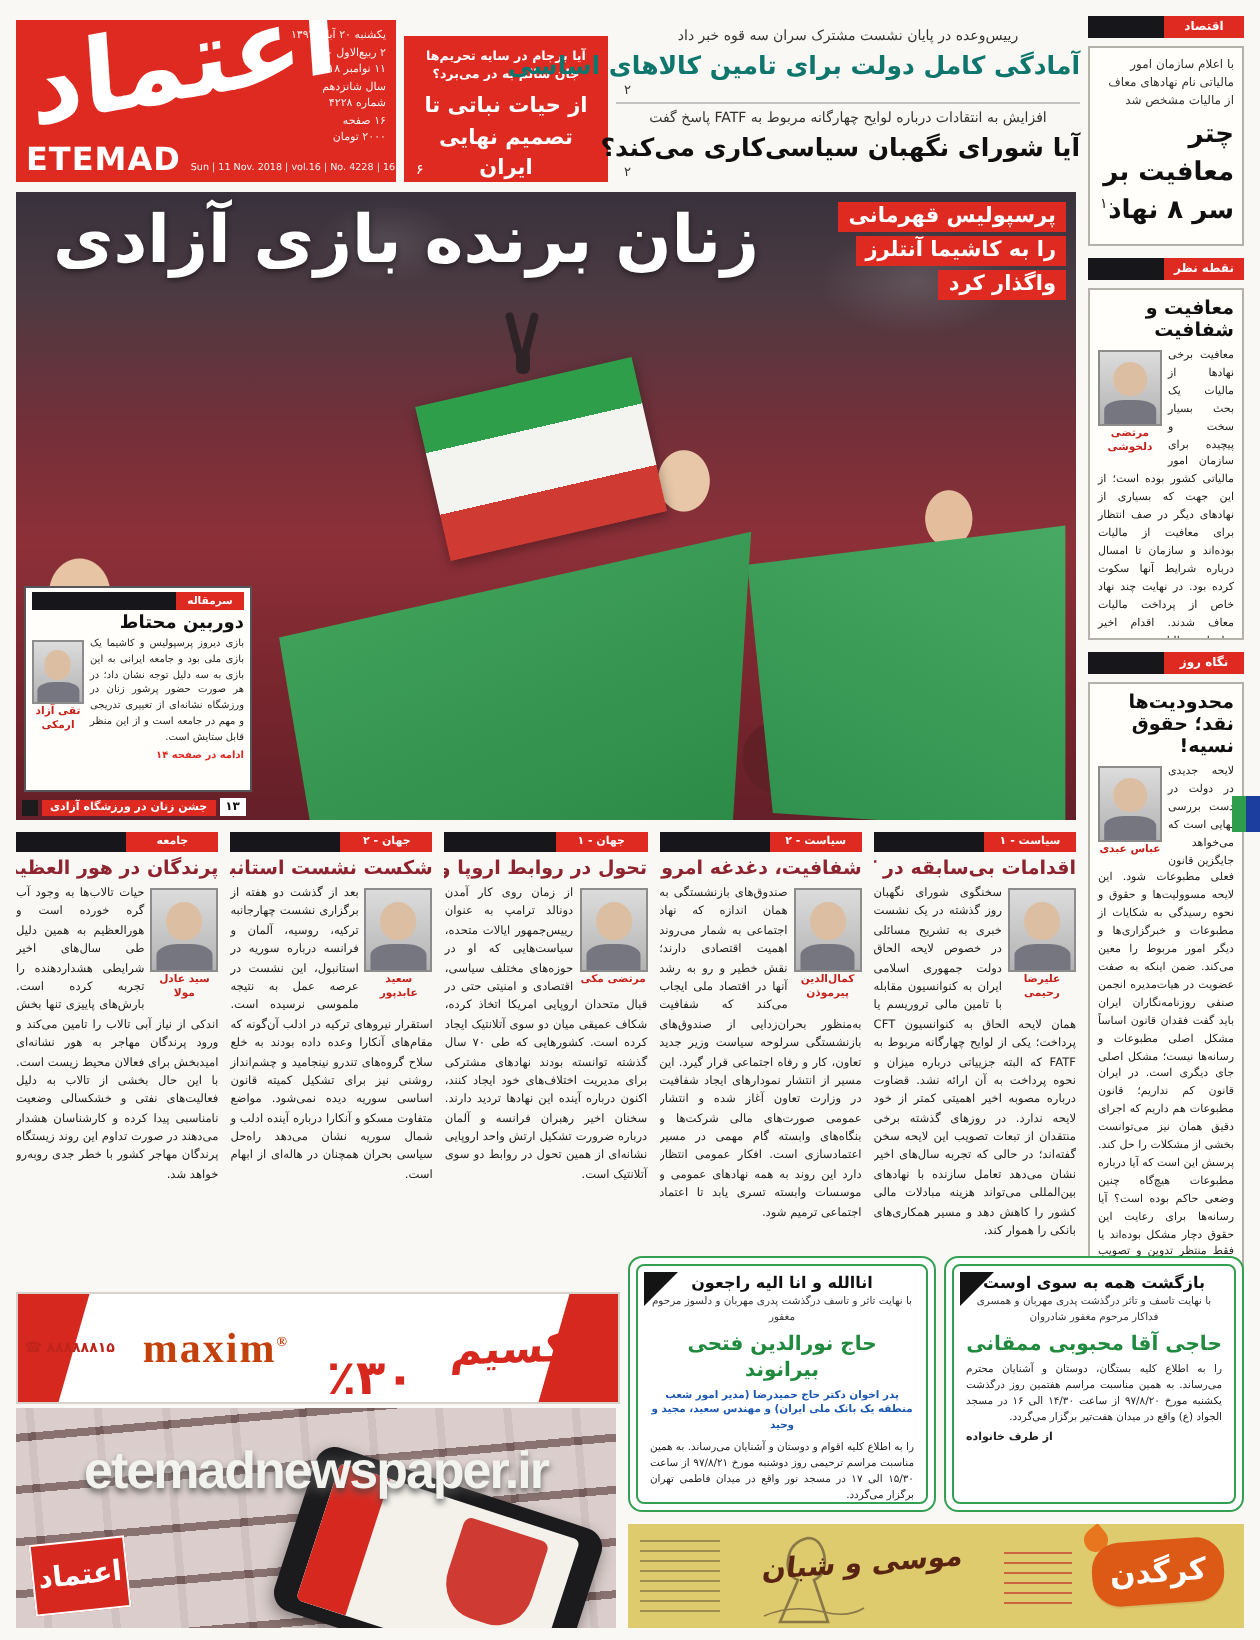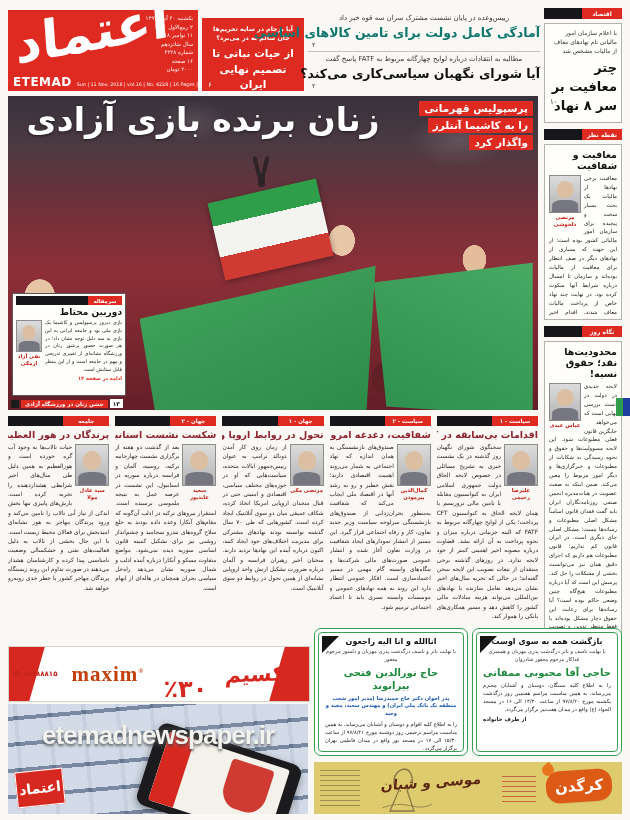--- a/index.html
+++ b/index.html
@@ -3,21 +3,21 @@
 <meta charset="utf-8">
 <style>
   html,body{margin:0;padding:0;background:#e8e6e0;}
   .page{position:relative;width:630px;height:820px;background:#faf8f4;font-family:"DejaVu Sans",sans-serif;direction:rtl;overflow:hidden;margin:0 auto;}
   .ltr{direction:ltr;}
   
   .masthead{position:absolute;left:8px;top:10px;width:190px;height:81px;background:#de2a20;color:#fff;overflow:hidden;}
   .m-callig{position:absolute;left:6px;top:-8px;font-size:52px;font-weight:bold;transform:rotate(-10deg) skewX(-6deg);letter-spacing:-3px;white-space:nowrap;}
   .m-dates{position:absolute;top:4px;right:5px;width:62px;font-size:5.5px;line-height:1.55;text-align:right;opacity:.95;}
   .m-strip{position:absolute;left:5px;right:5px;bottom:2px;display:flex;align-items:baseline;gap:5px;}
-  .m-en{font-size:12px;font-weight:bold;letter-spacing:.5px;}
+  .m-en{font-size:16px;font-weight:bold;letter-spacing:.5px;}
   .m-info{font-size:4.8px;white-space:nowrap;opacity:.95;}
   
   .promo{position:absolute;left:202px;top:18px;width:102px;height:73px;background:#de2a20;color:#fff;text-align:center;padding:6px 5px;box-sizing:border-box;}
   .promo-k{font-size:6.3px;line-height:1.5;font-weight:bold;}
   .promo-t{font-size:10.5px;line-height:1.5;font-weight:bold;margin-top:3px;}
   .promo-p{position:absolute;left:6px;bottom:2px;font-size:7px;}
   
   .toph{position:absolute;left:308px;top:14px;width:232px;height:78px;text-align:center;}
   .toph .k{font-size:7px;color:#333;white-space:nowrap;}
   .toph .t1{font-size:12.5px;font-weight:bold;color:#0f766e;white-space:nowrap;margin-top:3px;}
@@ -98,21 +98,21 @@
   .maxim .row{position:absolute;inset:0;display:flex;align-items:center;justify-content:center;gap:14px;direction:ltr;}
   .mx-phone{font-size:7px;color:#555;direction:ltr;text-align:center;line-height:1.5;}
   .mx-phone .tel{color:#c0241c;font-weight:bold;letter-spacing:1px;}
   .mx-logo{color:#c2410c;font-family:"Liberation Serif",serif;font-weight:bold;font-size:21px;letter-spacing:1px;}
   .mx-logo sup{font-size:7px;}
   .mx-disc{text-align:center;color:#d6281f;font-weight:bold;line-height:1;margin-top:40px;}
   .mx-disc .pct{font-size:24px;}
   .mx-disc .lbl{font-size:9px;display:block;margin-top:2px;}
   .mx-fa{color:#d6281f;font-size:21px;font-weight:bold;transform:skewX(-8deg) rotate(-2deg);}
   
-  .webp{position:absolute;left:8px;top:704px;width:300px;height:110px;overflow:hidden;background:#3b82f6;}
+  .webp{position:absolute;left:8px;top:704px;width:300px;height:110px;overflow:hidden;background:#7f1d1d;}
   .keys{position:absolute;inset:-20px;transform:rotate(-5deg);
     background:
       repeating-linear-gradient(0deg, rgba(235,235,233,.75) 0 22px, rgba(110,110,108,.55) 22px 26px),
       repeating-linear-gradient(90deg, rgba(210,208,204,.5) 0 30px, rgba(120,120,118,.45) 30px 34px);}
   .phonebody{position:absolute;right:14px;bottom:-14px;width:150px;height:86px;background:#1b1b1d;border-radius:10px;transform:rotate(18deg);box-shadow:0 3px 8px rgba(0,0,0,.4);}
   .phonebody .screen{position:absolute;inset:7px 12px;background:#f4f1ea;border-radius:3px;overflow:hidden;}
   .phonebody .cov1{position:absolute;left:0;top:0;bottom:0;width:26px;background:#d6281f;}
   .phonebody .cov2{position:absolute;right:14px;top:6px;width:44px;height:48px;background:#cf3a33;border-radius:4px 4px 40% 40%;}
   .weburl{position:absolute;left:0;right:0;top:16px;text-align:center;font-family:"Liberation Sans",sans-serif;font-weight:bold;font-size:26px;color:#f2f2ef;letter-spacing:-1px;text-shadow:0 2px 3px rgba(60,60,60,.8),0 0 8px rgba(255,255,255,.35);}
   .weblogo{position:absolute;left:8px;bottom:8px;width:46px;height:34px;background:#d6281f;color:#fff;display:flex;align-items:center;justify-content:center;font-size:14px;font-weight:bold;transform:rotate(-6deg);border:1px solid #fff;}
@@ -168,21 +168,21 @@
     <div class="promo-k">آیا برجام در سایه تحریم‌ها جان سالم به در می‌برد؟</div>
     <div class="promo-t">از حیات نباتی تا تصمیم نهایی ایران</div>
     <div class="promo-p">۶</div>
   </div>
 
   <div class="toph">
     <div class="k">رییس‌وعده در پایان نشست مشترک سران سه قوه خبر داد</div>
     <div class="t1">آمادگی کامل دولت برای تامین کالاهای اساسی</div>
     <span class="pg">۲</span>
     <hr>
-    <div class="k">مطالبه به انتقادات درباره لوایح چهارگانه مربوط به FATF پاسخ گفت</div>
+    <div class="k">افزایش به انتقادات درباره لوایح چهارگانه مربوط به FATF پاسخ گفت</div>
     <div class="t2">آیا شورای نگهبان سیاسی‌کاری می‌کند؟</div>
     <span class="pg">۲</span>
   </div>
 
   <div class="sidebar">
     <div class="rub">
       <span class="chip">اقتصاد</span>
     </div>
     <div class="sb-box eco">
       <div class="k">با اعلام سازمان امور مالیاتی نام نهادهای معاف از مالیات مشخص شد</div>

